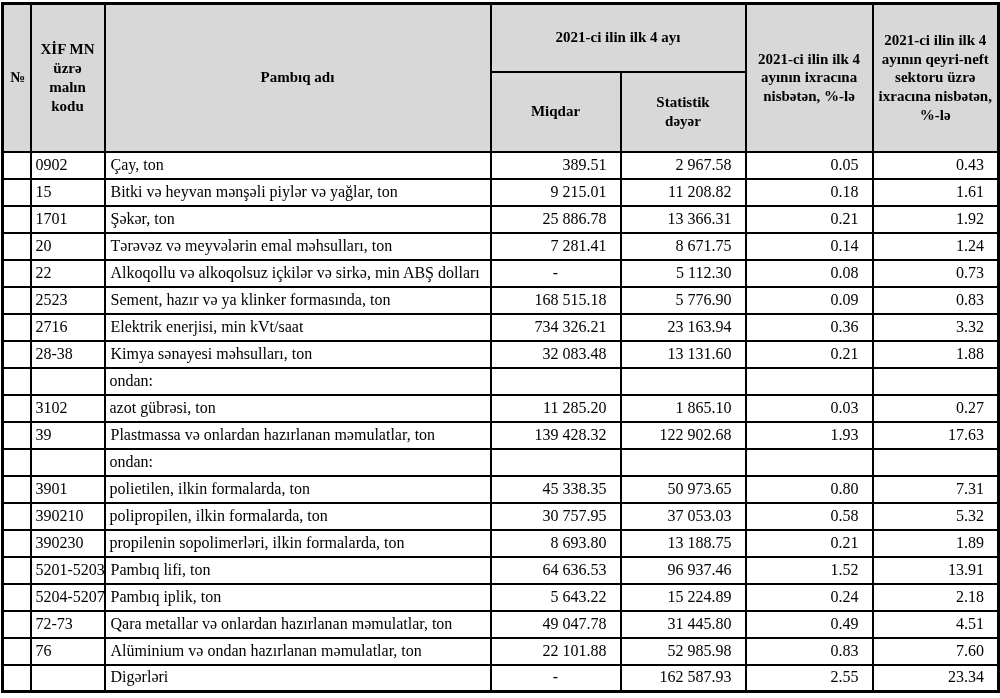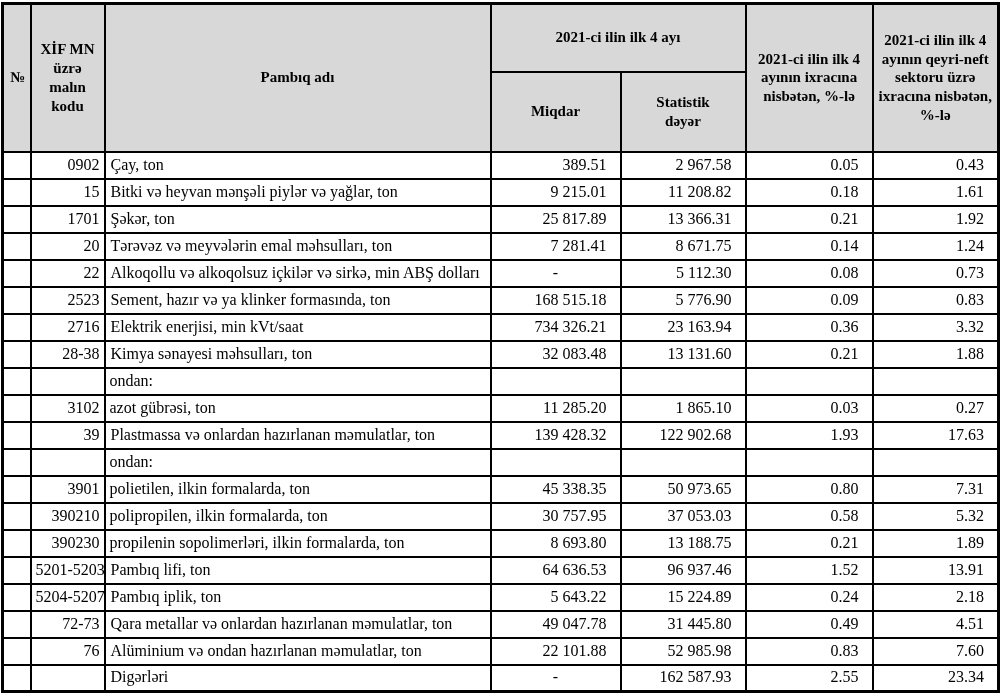--- a/index.html
+++ b/index.html
@@ -49,21 +49,21 @@
   th.h-pct{padding:2px 2px;}
 
   tbody td{
     height:27px;
     font-size:16px;
     line-height:1.05;
     padding:1px 4px;
     vertical-align:middle;
     background:#ffffff;
   }
-  td.col-code{ text-align:right; padding-left:4px; white-space:nowrap;}
+  td.col-code{ text-align:left; padding-left:4px; white-space:nowrap;}
   td.col-name{ text-align:left;}
   td.col-name.indent-0{ padding-left:5px;margin-left:36px;}
   td.col-name.indent-1{ }
   td.col-name.indent-2{ }
   td.col-num{ text-align:right; padding-right:13px; white-space:nowrap;}
   td.col-num.dash{ text-align:center; padding-right:4px;}
 </style>
 </head>
 <body>
 
@@ -108,21 +108,21 @@
           <td class="col-name indent-0">Bitki və heyvan mənşəli piylər və yağlar, ton</td>
           <td class="col-num">9 215.01</td>
           <td class="col-num">11 208.82</td>
           <td class="col-num">0.18</td>
           <td class="col-num">1.61</td>
         </tr>
         <tr>
           <td class="col-no"></td>
           <td class="col-code">1701</td>
           <td class="col-name indent-0">Şəkər, ton</td>
-          <td class="col-num">25 817.89</td>
+          <td class="col-num">25 886.78</td>
           <td class="col-num">13 366.31</td>
           <td class="col-num">0.21</td>
           <td class="col-num">1.92</td>
         </tr>
         <tr>
           <td class="col-no"></td>
           <td class="col-code">20</td>
           <td class="col-name indent-0">Tərəvəz və meyvələrin emal məhsulları, ton</td>
           <td class="col-num">7 281.41</td>
           <td class="col-num">8 671.75</td>

